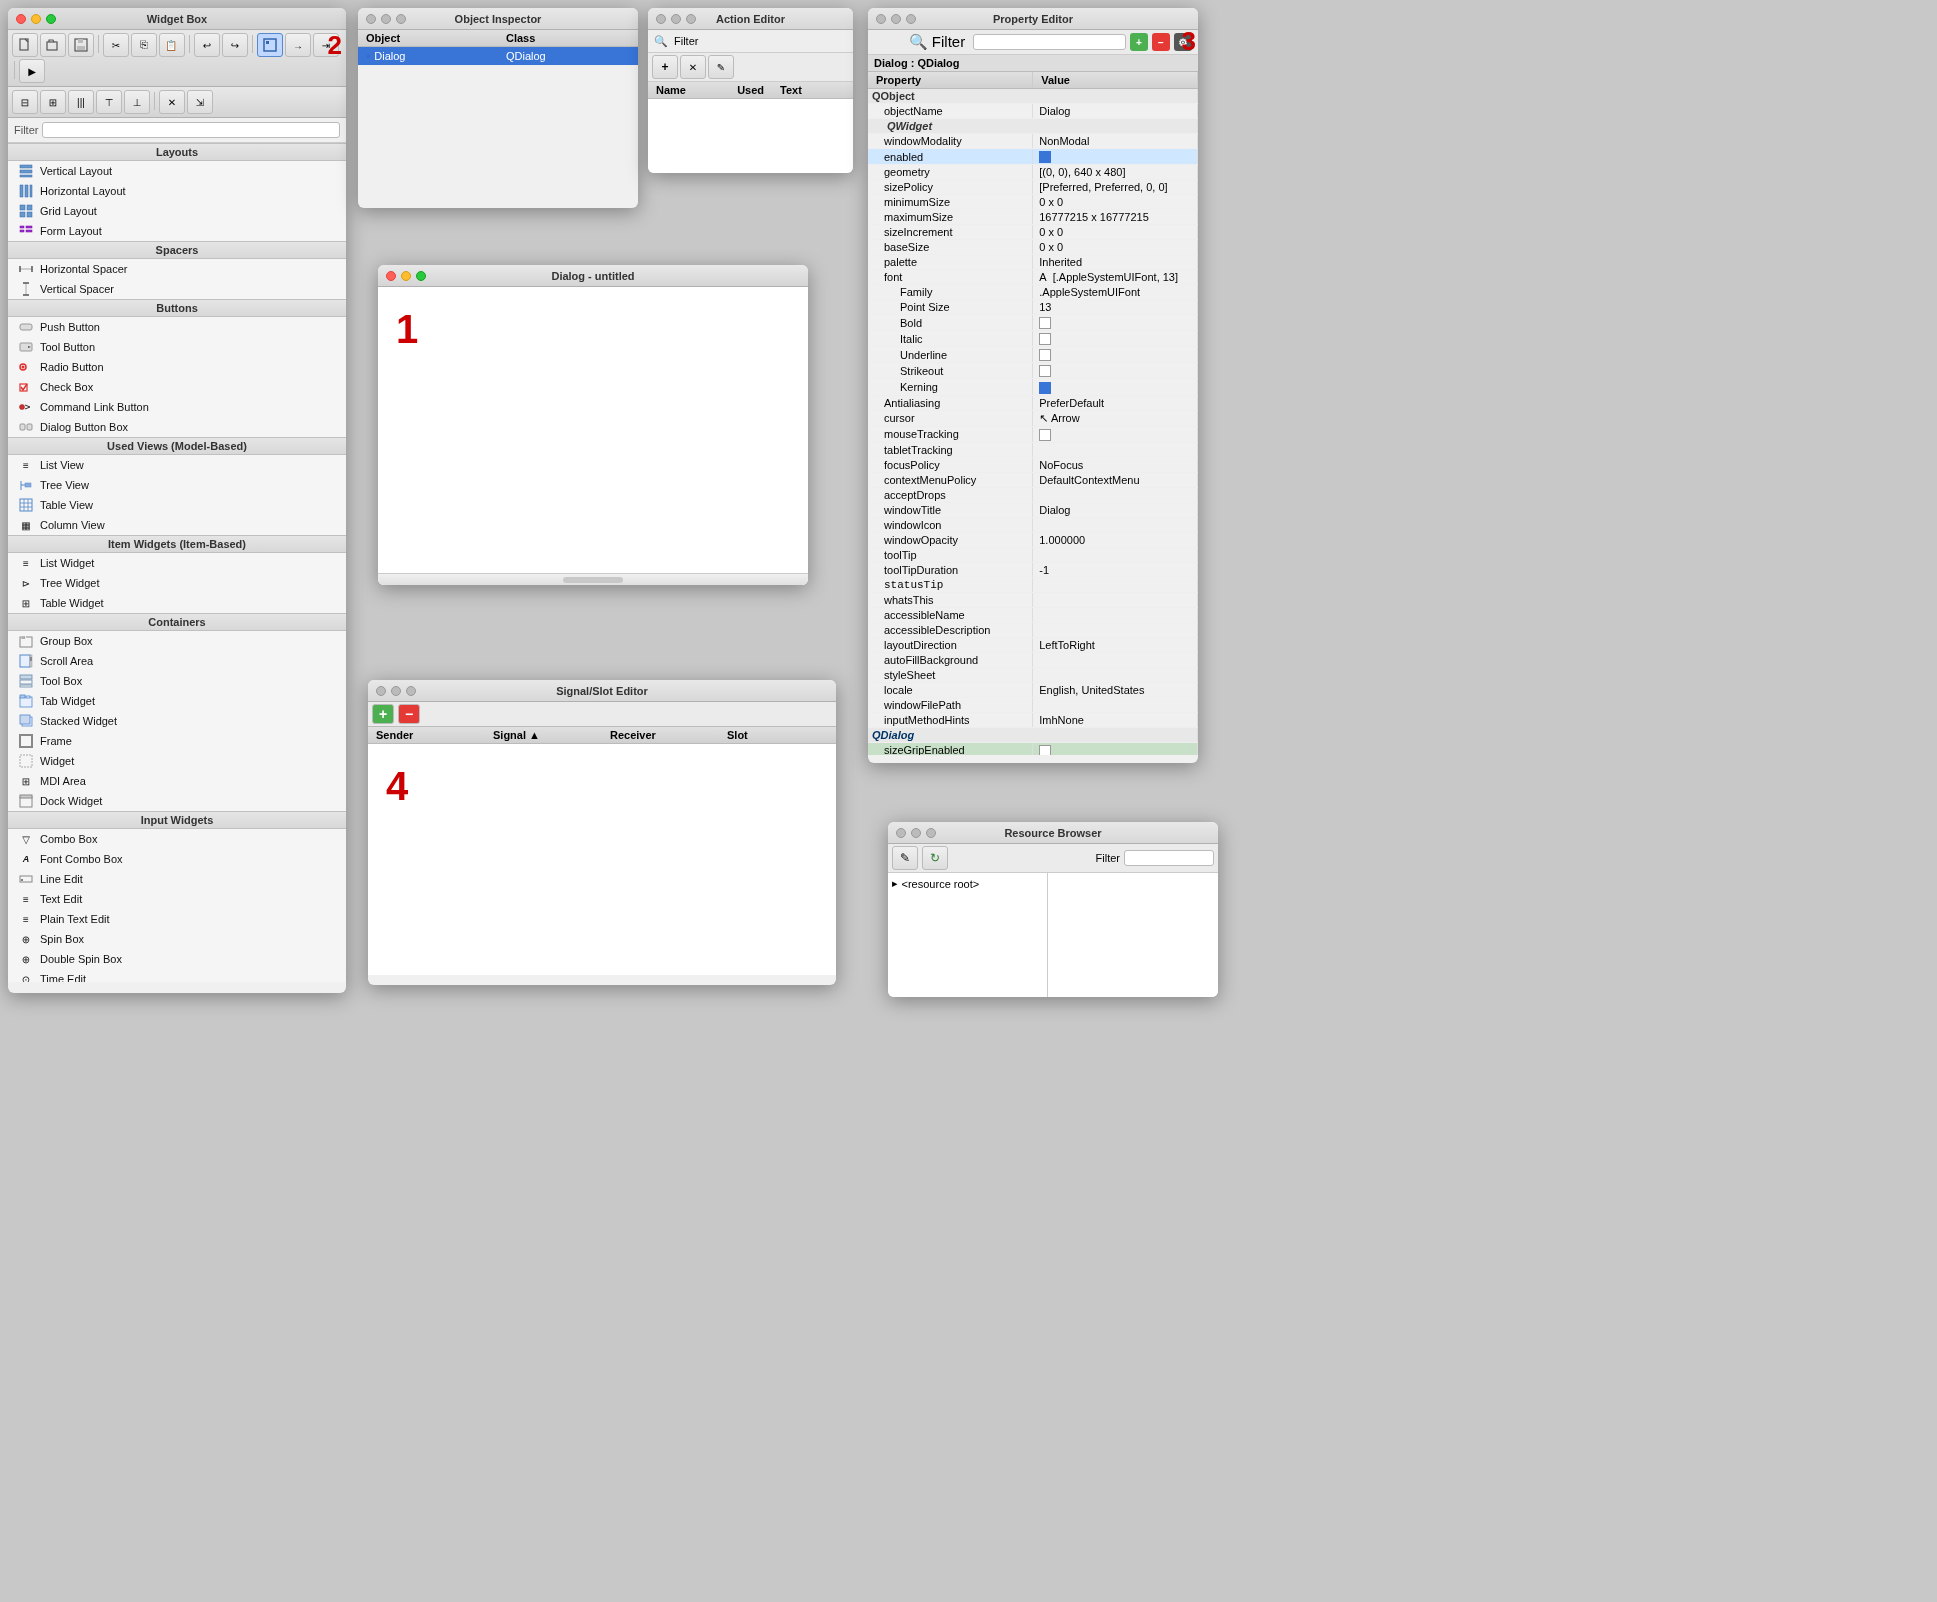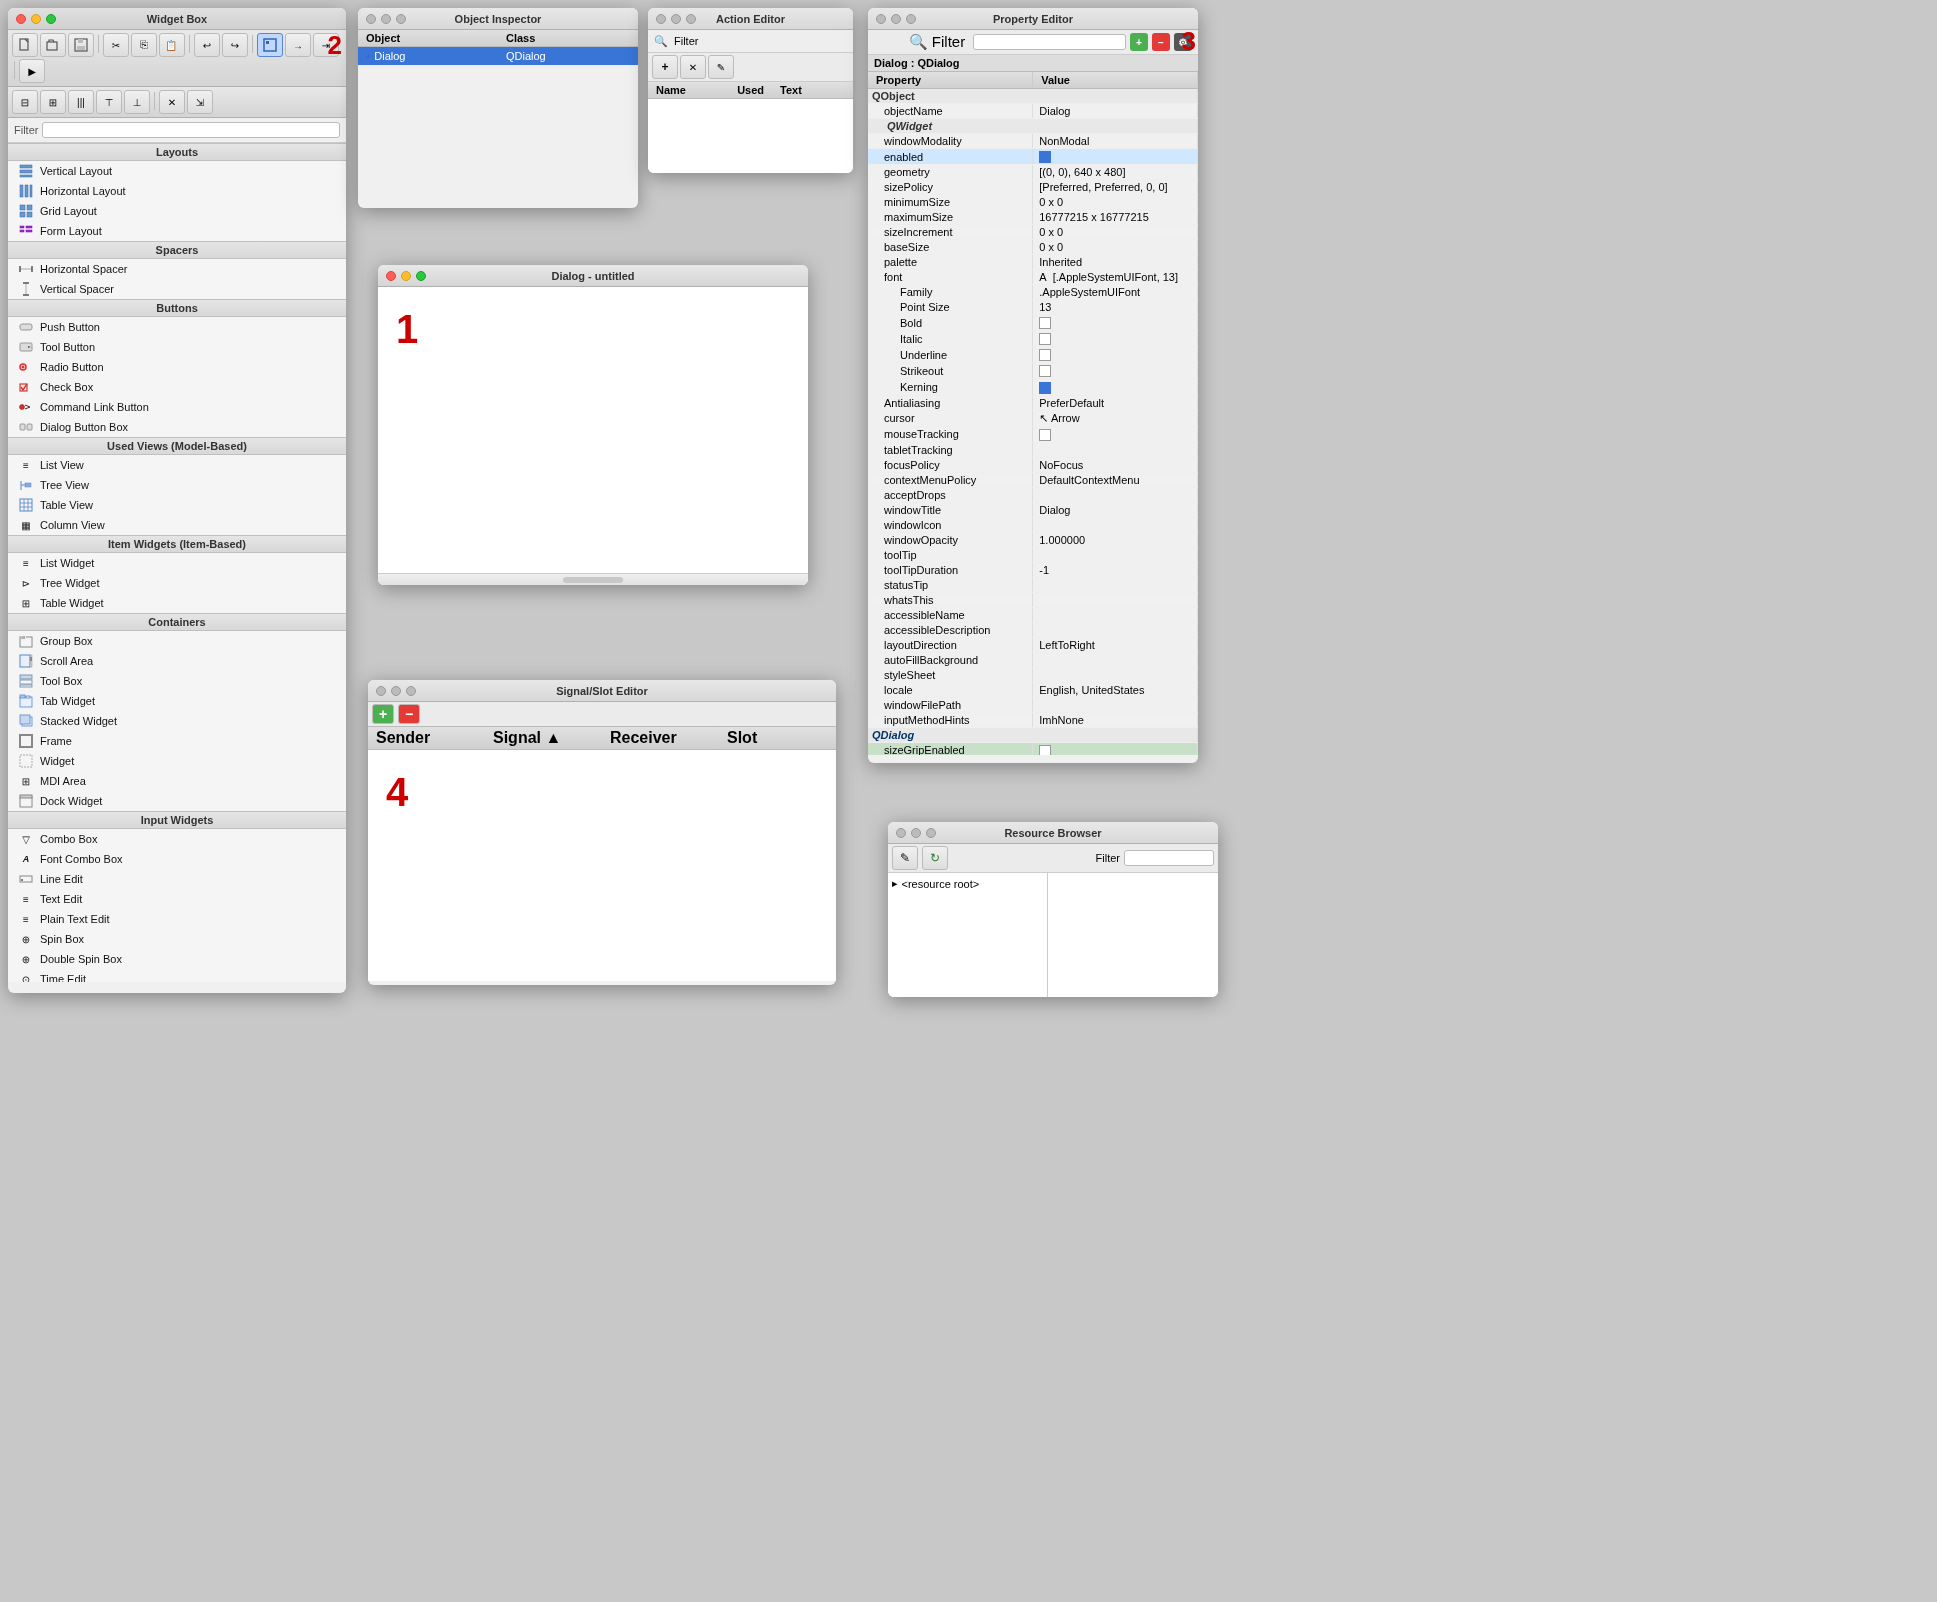--- a/index.html
+++ b/index.html
@@ -228,21 +228,21 @@
     #signal-slot {
       left: 368px; top: 680px; width: 465px; height: 300px;
     }
     .ss-toolbar {
       display: flex; align-items: center;
       padding: 2px 4px;
       border-bottom: 1px solid #bbb;
       background: #ebebeb;
       gap: 4px;
     }
-    .ss-table { width: 100%; border-collapse: collapse; font-size: 16px; }
+    .ss-table { width: 100%; border-collapse: collapse; font-size: 11px; }
     .ss-table th {
       background: linear-gradient(to bottom, #e0e0e0, #d0d0d0);
       border-bottom: 1px solid #bbb;
       padding: 2px 8px; text-align: left; font-weight: 600;
     }
 
     
     #resource-browser {
       left: 868px; top: 822px; width: 330px; height: 170px;
     }
@@ -837,21 +837,21 @@
         </tr>
         <tr>
           <td style="padding-left:16px;">toolTip</td>
           <td></td>
         </tr>
         <tr>
           <td style="padding-left:16px;">toolTipDuration</td>
           <td>-1</td>
         </tr>
         <tr>
-          <td style="padding-left:16px;">statusTip</td>
+          <td style="padding-left:16px;font-family:Liberation Mono, monospace;">statusTip</td>
           <td></td>
         </tr>
         <tr>
           <td style="padding-left:16px;">whatsThis</td>
           <td></td>
         </tr>
         <tr>
           <td style="padding-left:16px;">accessibleName</td>
           <td></td>
         </tr>

